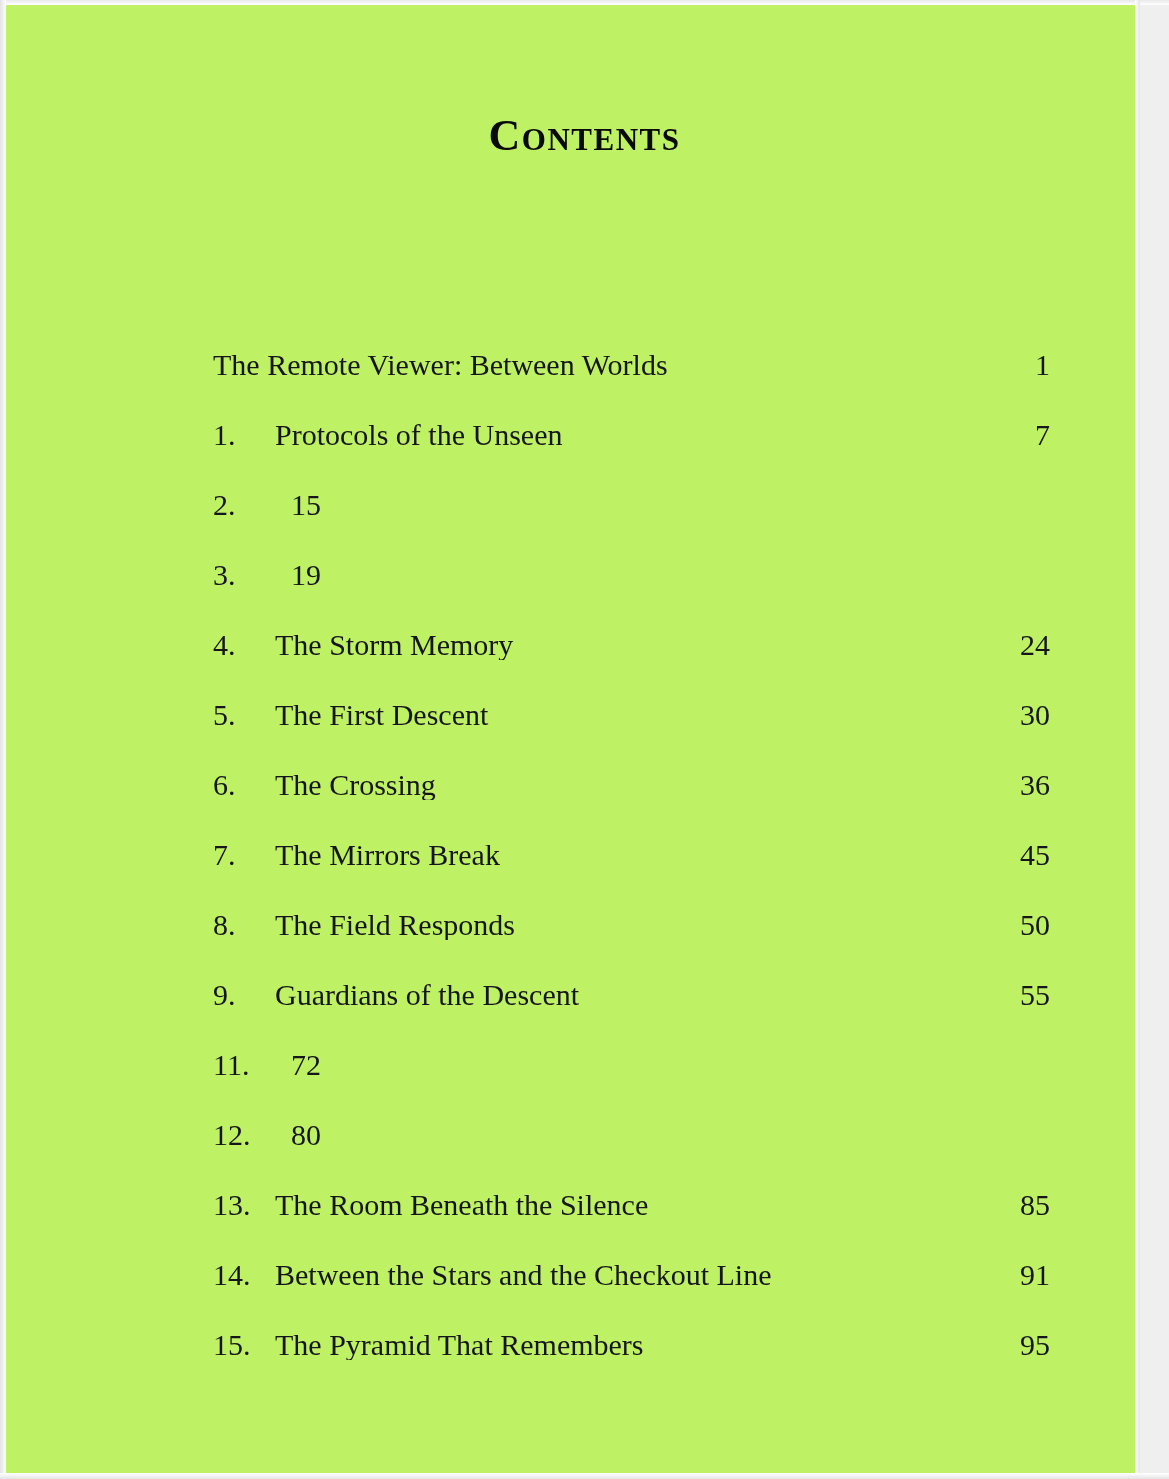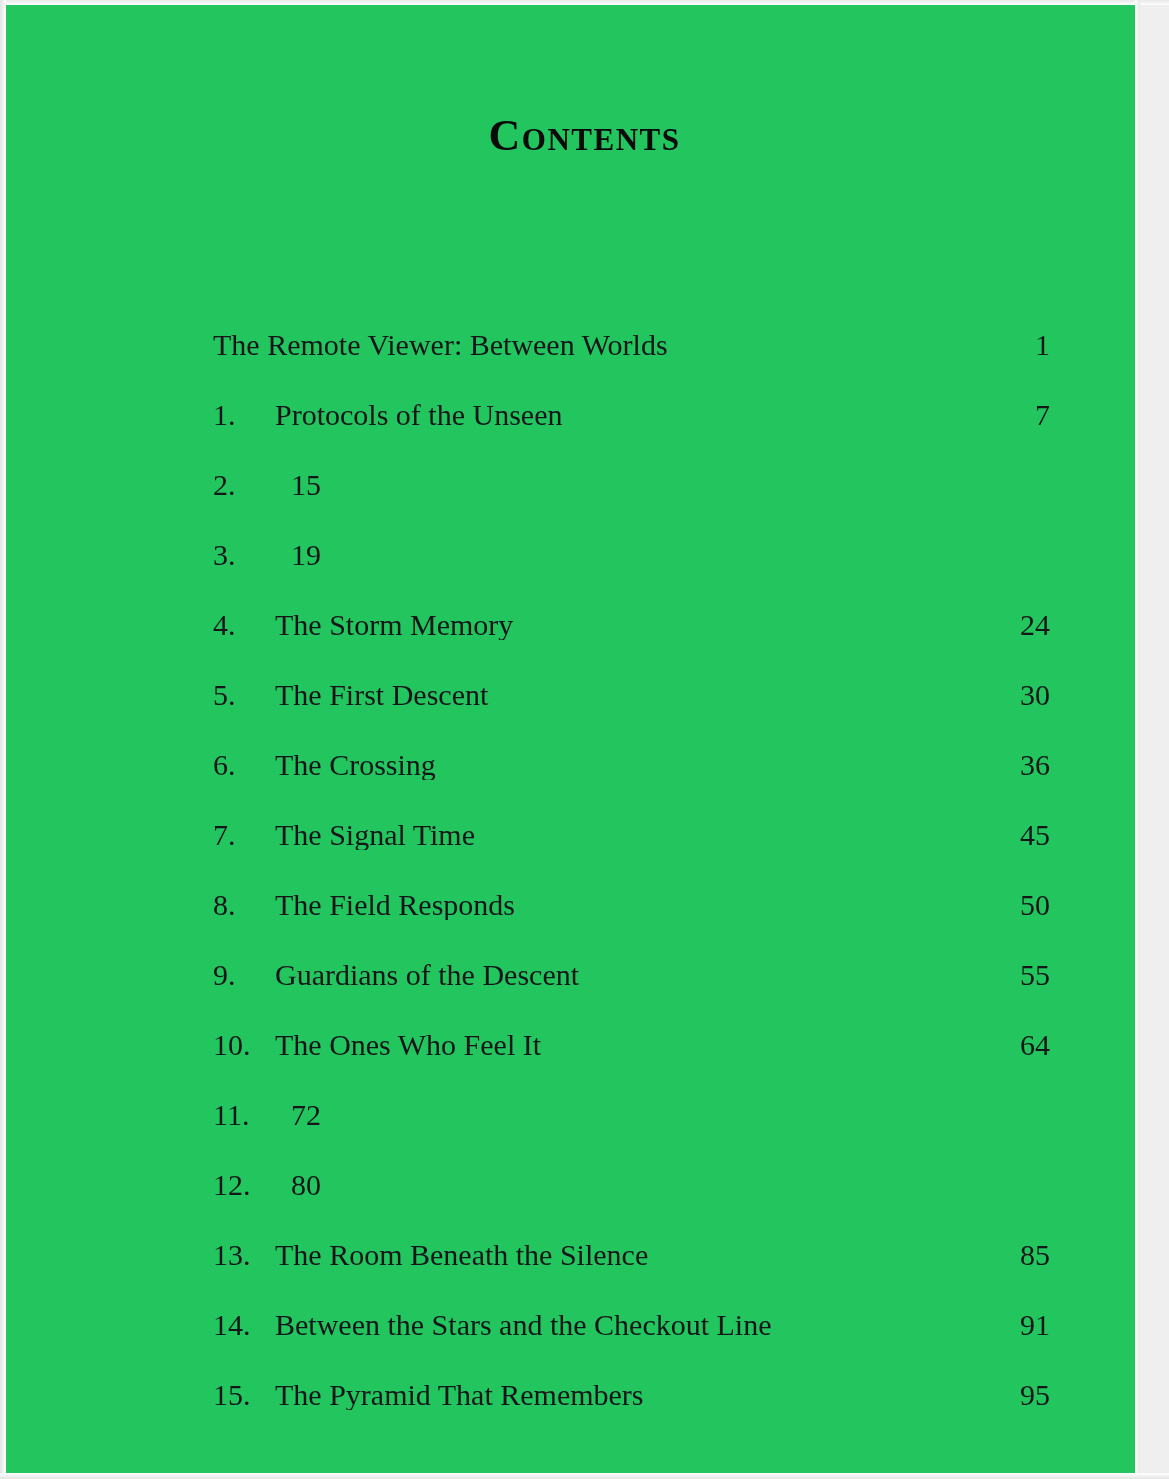--- a/index.html
+++ b/index.html
@@ -11,21 +11,21 @@
     width: 1169px;
     height: 1479px;
     font-family: "Liberation Serif", "DejaVu Serif", serif;
     color: #111111;
     overflow: hidden;
   }
   .page {
     position: relative;
     width: 1140px;
     height: 1479px;
-    background: #22c55e;
+    background: #bef264;
     box-sizing: border-box;
     padding: 4px;
   }
   .page-edge-left {
     position: absolute;
     left: 0; top: 0;
     width: 6px; height: 1479px;
     background: linear-gradient(to right, #e2e2e2, #ffffff);
   }
   .page-edge-top {
@@ -62,21 +62,21 @@
 
   .toc-list {
     position: absolute;
     left: 213px;
     top: 310px;
     width: 837px;
   }
 
   .toc-entry {
     display: flex;
-    align-items: center;
+    align-items: flex-end;
     font-size: 30px;
     line-height: 1.0;
     height: 70px;
     color: #16161a;
   }
   .toc-entry .num {
     width: 62px;
     flex: 0 0 62px;
     text-align: left;
     font-size: 30px;
@@ -141,37 +141,32 @@
         <span class="label">The First Descent</span>
         <span class="pageno">30</span>
       </div>
       <div class="toc-entry">
         <span class="num">6.</span>
         <span class="label">The Crossing</span>
         <span class="pageno">36</span>
       </div>
       <div class="toc-entry">
         <span class="num">7.</span>
-        <span class="label">The Signal Time</span>
+        <span class="label">The Mirrors Break</span>
         <span class="pageno">45</span>
       </div>
       <div class="toc-entry">
         <span class="num">8.</span>
         <span class="label">The Field Responds</span>
         <span class="pageno">50</span>
       </div>
       <div class="toc-entry">
         <span class="num">9.</span>
         <span class="label">Guardians of the Descent</span>
         <span class="pageno">55</span>
-      </div>
-      <div class="toc-entry">
-        <span class="num">10.</span>
-        <span class="label">The Ones Who Feel It</span>
-        <span class="pageno">64</span>
       </div>
       <div class="toc-entry">
         <span class="num">11.</span>
         <span class="pageno">72</span>
       </div>
       <div class="toc-entry">
         <span class="num">12.</span>
         <span class="pageno">80</span>
       </div>
       <div class="toc-entry">

